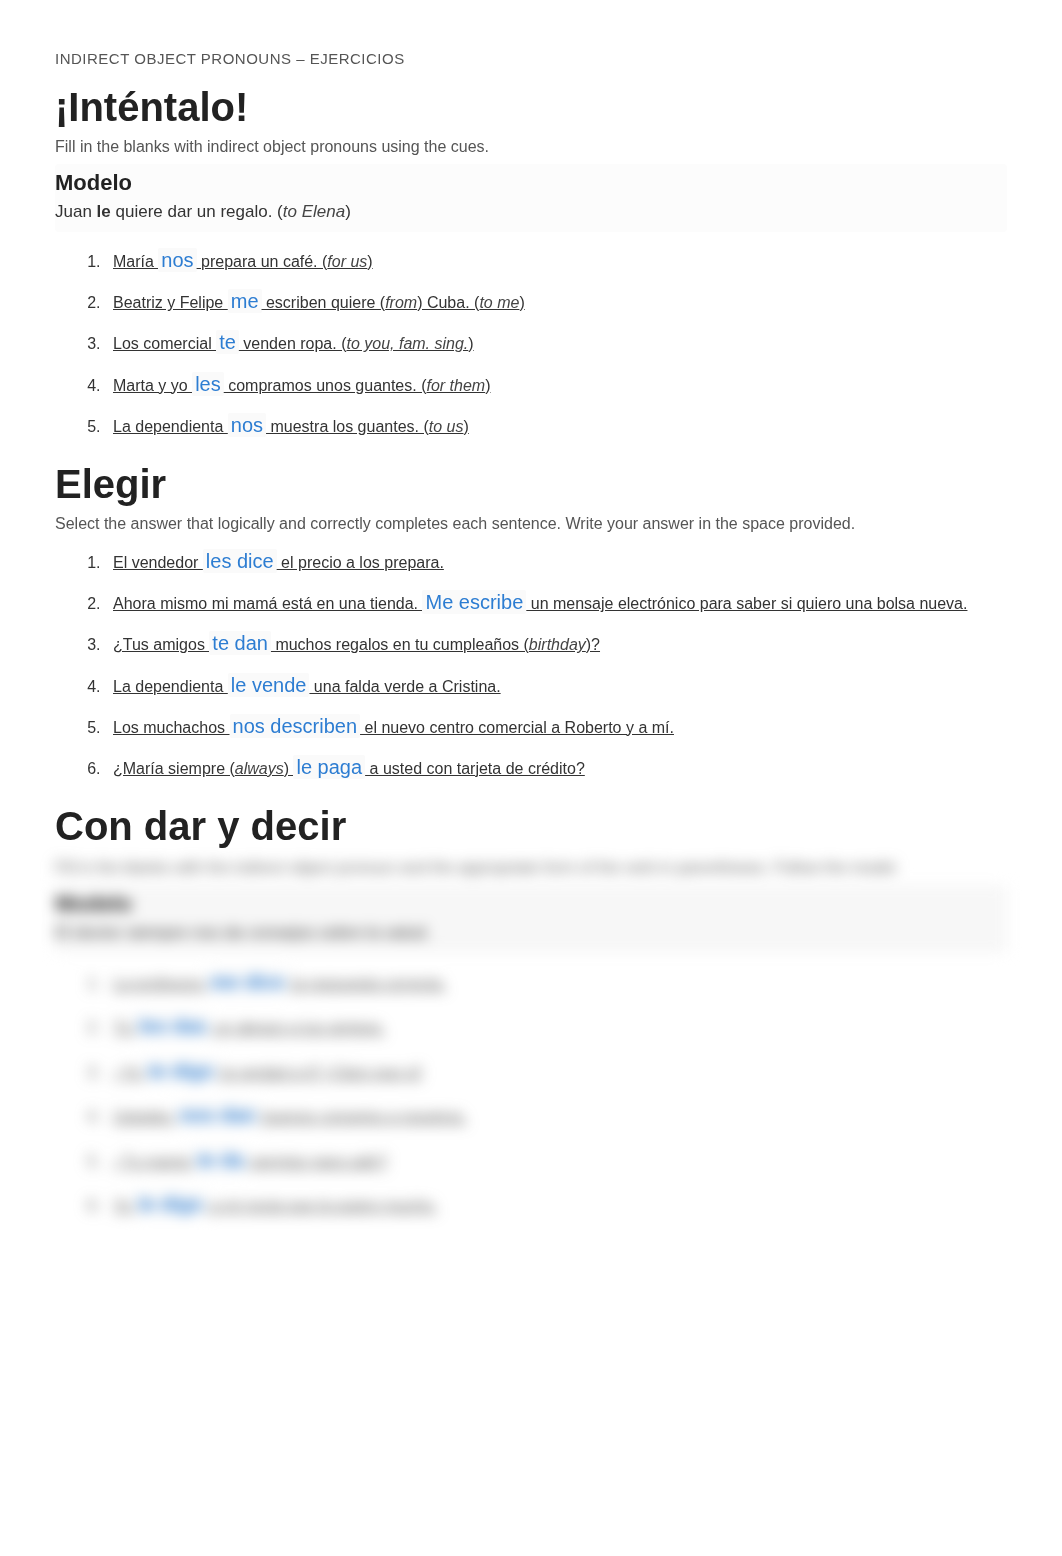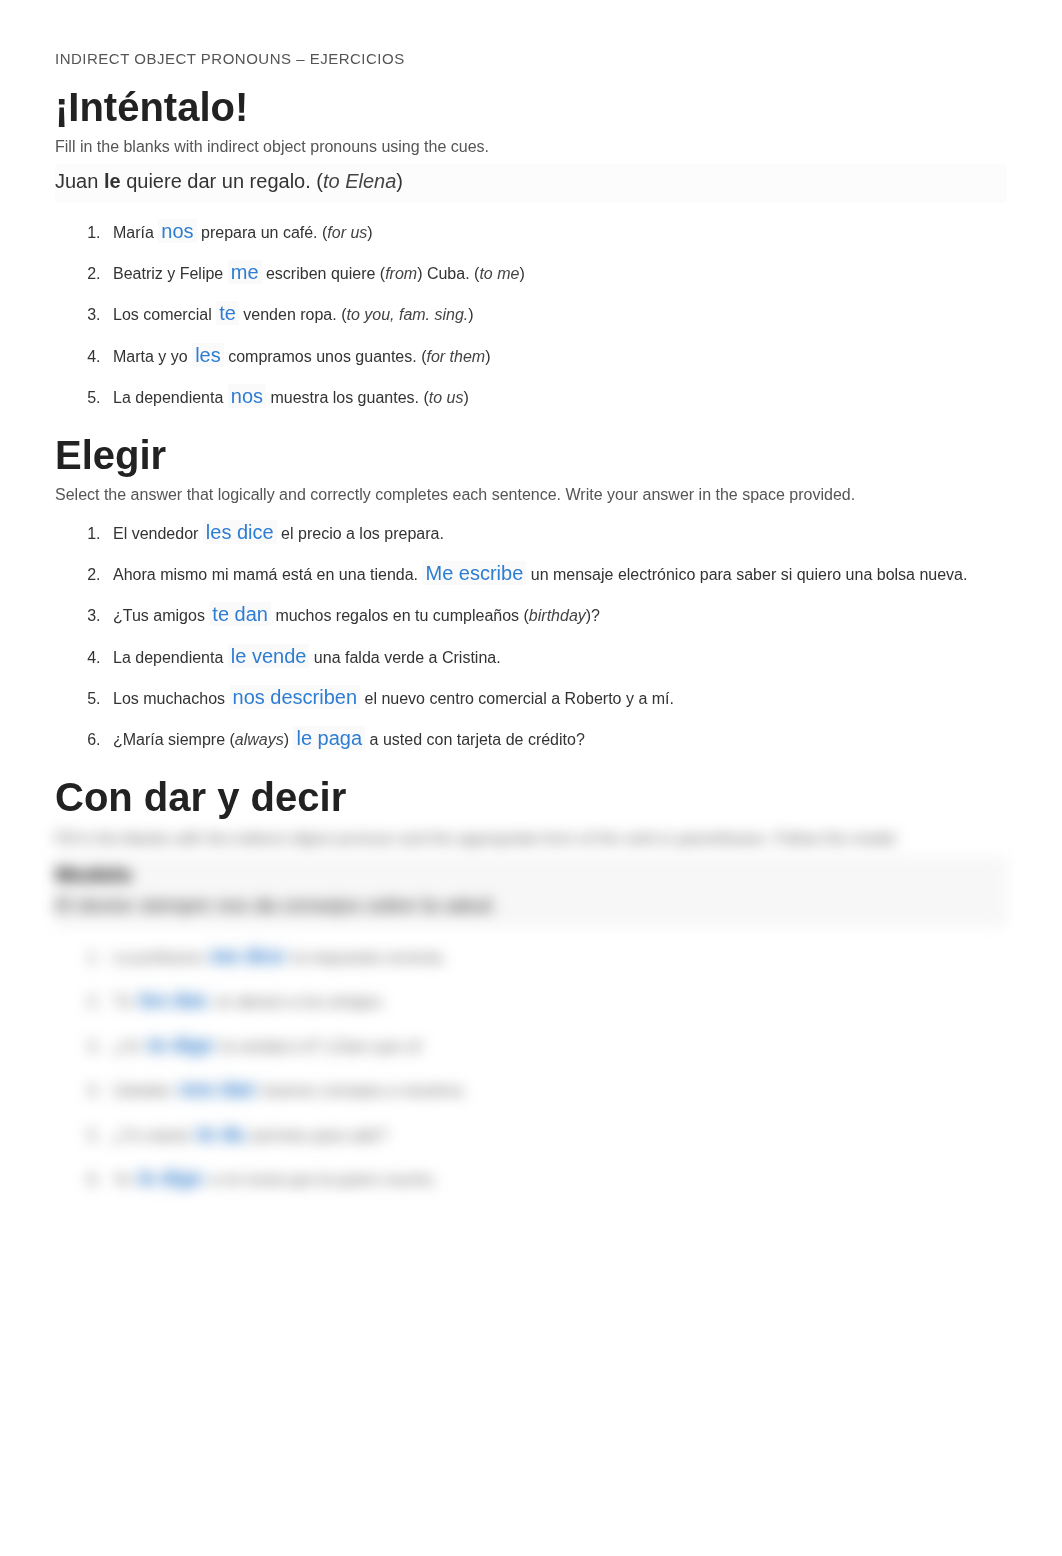--- a/index.html
+++ b/index.html
@@ -38,33 +38,34 @@
       border-radius: 4px;
       margin-bottom: 10px;
     }
     h3.modelo-title {
       font-size: 22px;
       font-weight: bold;
       color: #222;
       margin-bottom: 6px;
     }
     .modelo-text {
-      font-size: 20px;
+      font-size: 17px;
       color: #333;
     }
     .modelo-text .bold {
       font-weight: bold;
     }
     .modelo-text .ital {
       font-style: italic;
     }
     ol.exercise-list {
       list-style: decimal;
       padding-left: 50px;
       margin-top: 12px;
+      text-decoration: underline;
     }
     ol.exercise-list li {
       font-size: 16px;
       color: #333;
       line-height: 2.2;
       padding-left: 8px;
       margin-bottom: 6px;
     }
     .answer {
       color: #2d7dd2;
@@ -104,20 +105,21 @@
   </style>
 </head>
 <body>
 
 <div class="header-label">INDIRECT OBJECT PRONOUNS – EJERCICIOS</div>
 
 <h2 class="section-title">¡Inténtalo!</h2>
 <p class="instructions">Fill in the blanks with indirect object pronouns using the cues.</p>
 
 <div class="modelo-block">
+  <h3 class="modelo-title">Modelo</h3>
   <p class="modelo-text">
     <span>Juan </span><span class="bold">le</span><span> quiere dar un regalo. (</span><span class="ital">to Elena</span><span>)</span>
   </p>
 </div>
 
 <ol class="exercise-list">
   <li>
     <span>María </span><span class="answer">nos</span><span> prepara un café. (</span><span class="ital">for us</span><span>)</span>
   </li>
   <li>

